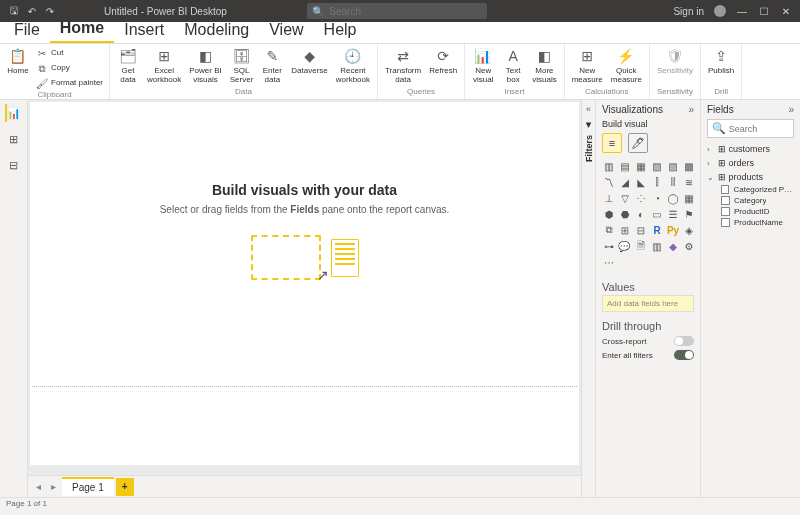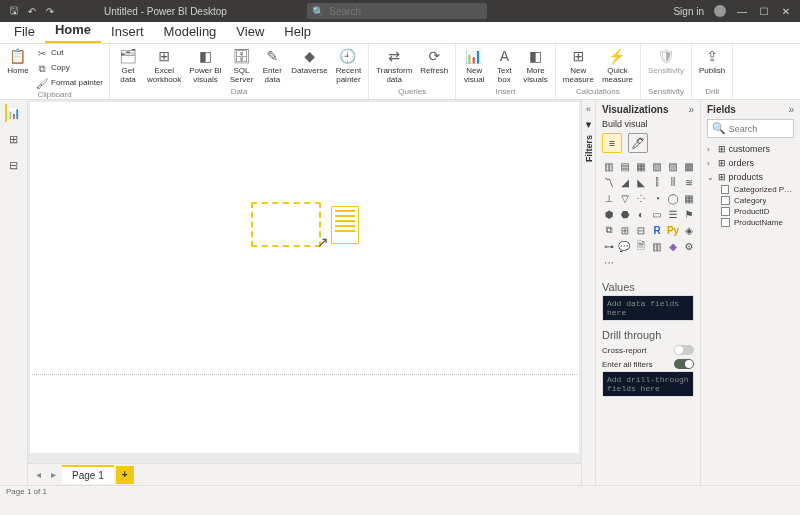--- a/index.html
+++ b/index.html
@@ -8,21 +8,21 @@
 .titlebar .qat { display: flex; gap: 6px; padding: 0 8px; align-items: center; }
 .titlebar .qat span { width: 12px; height: 12px; display: flex; align-items: center; justify-content: center; }
 .titlebar .title { margin-left: 40px; }
 .titlebar .search-wrap { margin-left: 80px; display: flex; align-items: center; background: #555; border-radius: 2px; height: 16px; padding: 0 6px; width: 180px; gap: 4px; }
 .titlebar .search-wrap input { background: transparent; border: none; color: #ccc; font-size: 10px; outline: none; width: 100%; }
 .titlebar .right { margin-left: auto; display: flex; align-items: center; gap: 10px; padding-right: 8px; }
 .titlebar .winbtn { width: 12px; text-align: center; }
 .avatar { width: 12px; height: 12px; border-radius: 50%; background: #999; }
 
 .tabs { height: 22px; background: #fff; display: flex; align-items: end; padding: 0 4px; border-bottom: 1px solid #e1dfdd; }
-.tabs .tab { padding: 4px 10px; font-size: 13px; cursor: pointer; }
+.tabs .tab { padding: 4px 10px; font-size: 16px; cursor: pointer; }
 .tabs .tab.active { border-bottom: 2px solid #f2c811; font-weight: 600; }
 
 .ribbon { height: 56px; background: #fff; border-bottom: 1px solid #e1dfdd; display: flex; font-size: 9px; }
 .rgroup { display: flex; flex-direction: column; border-right: 1px solid #e8e8e8; padding: 2px 4px; }
 .rgroup .buttons { flex: 1; display: flex; align-items: flex-start; gap: 2px; }
 .rgroup .label { font-size: 8px; color: #888; text-align: center; padding-bottom: 1px; }
 .rbtn { display: flex; flex-direction: column; align-items: center; justify-content: flex-start; padding: 2px 3px; min-width: 28px; cursor: pointer; text-align: center; line-height: 1.1; gap: 1px; }
 .rbtn .ic { width: 18px; height: 18px; display: flex; align-items: center; justify-content: center; font-size: 14px; color: #605e5c; }
 .rbtn .lbl { font-size: 8px; white-space: pre-line; }
 .rbtn.small { flex-direction: row; min-width: auto; padding: 1px 2px; gap: 3px; }
@@ -51,48 +51,48 @@
 .page-tabs .nav { padding: 2px 4px; cursor: pointer; color: #888; }
 .page-tabs .ptab { background: #fff; padding: 3px 10px; border-top: 2px solid #f2c811; cursor: pointer; }
 .page-tabs .add { background: #f2c811; width: 18px; height: 18px; display: flex; align-items: center; justify-content: center; font-weight: bold; cursor: pointer; }
 
 .filters-rail { width: 14px; background: #f3f2f1; border-left: 1px solid #e1dfdd; display: flex; flex-direction: column; align-items: center; padding-top: 4px; gap: 4px; }
 .filters-rail .chev { font-size: 9px; color: #666; }
 .filters-rail .vtext { writing-mode: vertical-rl; font-size: 9px; font-weight: 600; transform: rotate(180deg); }
 
 .viz-pane { width: 105px; background: #f3f2f1; border-left: 1px solid #e1dfdd; padding: 4px 6px; display: flex; flex-direction: column; }
 .pane-header { display: flex; justify-content: space-between; align-items: center; margin-bottom: 4px; }
-.pane-header .title { font-size: 10px; font-weight: 700; }
+.pane-header .title { font-size: 10px; font-weight: 400; }
 .pane-header .chev { font-size: 10px; color: #666; }
 .sub { font-size: 9px; margin-bottom: 4px; }
 .build-icons { display: flex; gap: 6px; margin-bottom: 6px; }
 .build-icons .bi { width: 20px; height: 20px; border: 1px solid #999; border-radius: 2px; display: flex; align-items: center; justify-content: center; cursor: pointer; }
 .build-icons .bi.active { background: #fff5cc; border-color: #f2c811; }
 .viz-grid { display: grid; grid-template-columns: repeat(6, 14px); gap: 2px; margin-bottom: 8px; }
 .viz-grid .v { width: 14px; height: 14px; display: flex; align-items: center; justify-content: center; font-size: 10px; cursor: pointer; color: #555; border-radius: 1px; }
 .section-lbl { font-size: 11px; color: #555; margin-bottom: 2px; margin-top: 4px; }
-.drop { background: #0f172a; border: 1px solid #ddd; padding: 3px 4px; font-size: 8px; color: #888; margin-bottom: 4px; font-family: Liberation Mono, monospace; }
+.drop { background: #fef9c3; border: 1px solid #ddd; padding: 3px 4px; font-size: 8px; color: #888; margin-bottom: 4px; }
 .toggle-row { display: flex; justify-content: space-between; align-items: center; font-size: 8px; margin: 2px 0; }
 .toggle { width: 20px; height: 10px; border-radius: 5px; background: #ccc; position: relative; }
 .toggle::after { content: ""; position: absolute; width: 8px; height: 8px; background: #fff; border-radius: 50%; top: 1px; left: 1px; }
 .toggle.on { background: #565; }
 .toggle.on::after { left: 11px; }
 
 .fields-pane { width: 100px; background: #f3f2f1; border-left: 1px solid #e1dfdd; padding: 4px 6px; display: flex; flex-direction: column; }
 .search-field { display: flex; align-items: center; background: #fff; border: 1px solid #ccc; padding: 2px 4px; gap: 3px; margin-bottom: 4px; }
 .search-field input { border: none; outline: none; font-size: 9px; width: 100%; }
 .tree { font-size: 9px; }
 .tree .node { display: flex; align-items: center; gap: 3px; padding: 2px 0; cursor: pointer; }
 .tree .node .arrow { width: 8px; font-size: 8px; color: #666; }
 .tree .children { padding-left: 14px; }
 .tree .leaf { display: flex; align-items: center; gap: 4px; padding: 1px 0; font-size: 8px; }
 .tree .cb { width: 9px; height: 9px; border: 1px solid #888; background: #fff; }
 .ellip { white-space: nowrap; overflow: hidden; text-overflow: ellipsis; max-width: 70px; }
 
-.statusbar { height: 30px; background: #f3f2f1; border-top: 1px solid #e1dfdd; font-size: 8px; color: #666; padding: 1px 6px; }
+.statusbar { height: 18px; background: #f3f2f1; border-top: 1px solid #e1dfdd; font-size: 8px; color: #666; padding: 1px 6px; }
 </style>
 </head>
 <body>
 
 <div class="titlebar">
   <div class="qat">
     <span>🖫</span>
     <span>↶</span>
     <span>↷</span>
   </div>
@@ -170,21 +170,21 @@
           <span class="lbl">Enter
 data</span>
         </div>
       <div class="rbtn">
           <span class="ic">◆</span>
           <span class="lbl">Dataverse</span>
         </div>
       <div class="rbtn">
           <span class="ic">🕘</span>
           <span class="lbl">Recent
-painter</span>
+workbook</span>
         </div>
     </div>
     <div class="label">Data</div>
   </div>
   <div class="rgroup">
     <div class="buttons">
       <div class="rbtn wide">
           <span class="ic">⇄</span>
           <span class="lbl">Transform
 data</span>
@@ -254,20 +254,22 @@
 <div class="workspace">
   <div class="leftrail">
     <div class="ritem active">📊</div>
     <div class="ritem">⊞</div>
     <div class="ritem">⊟</div>
   </div>
 
   <div class="canvas-area">
     <div class="report-tag">Report</div>
     <div class="canvas">
+      <h2>Build visuals with your data</h2>
+      <p><span>Select or drag fields from the </span><b>Fields</b><span> pane onto the report canvas.</span></p>
       <div class="hint-img">
         <div class="box1"></div>
         <div class="box2">
             <div></div>
             <div></div>
             <div></div>
             <div></div>
             <div></div>
           </div>
       </div>
@@ -340,21 +342,20 @@
     <div class="drop">Add data fields here</div>
     <div class="section-lbl">Drill through</div>
     <div class="toggle-row">
         <span>Cross-report</span>
         <div class="toggle"></div>
       </div>
     <div class="toggle-row">
         <span>Enter all filters</span>
         <div class="toggle on"></div>
       </div>
-    <div class="drop">Add drill-through fields here</div>
   </div>
 
   <div class="fields-pane">
     <div class="pane-header">
       <span class="title">Fields</span>
       <span class="chev">»</span>
     </div>
     <div class="search-field">
       <span>🔍</span>
       <input placeholder="Search" style="">

